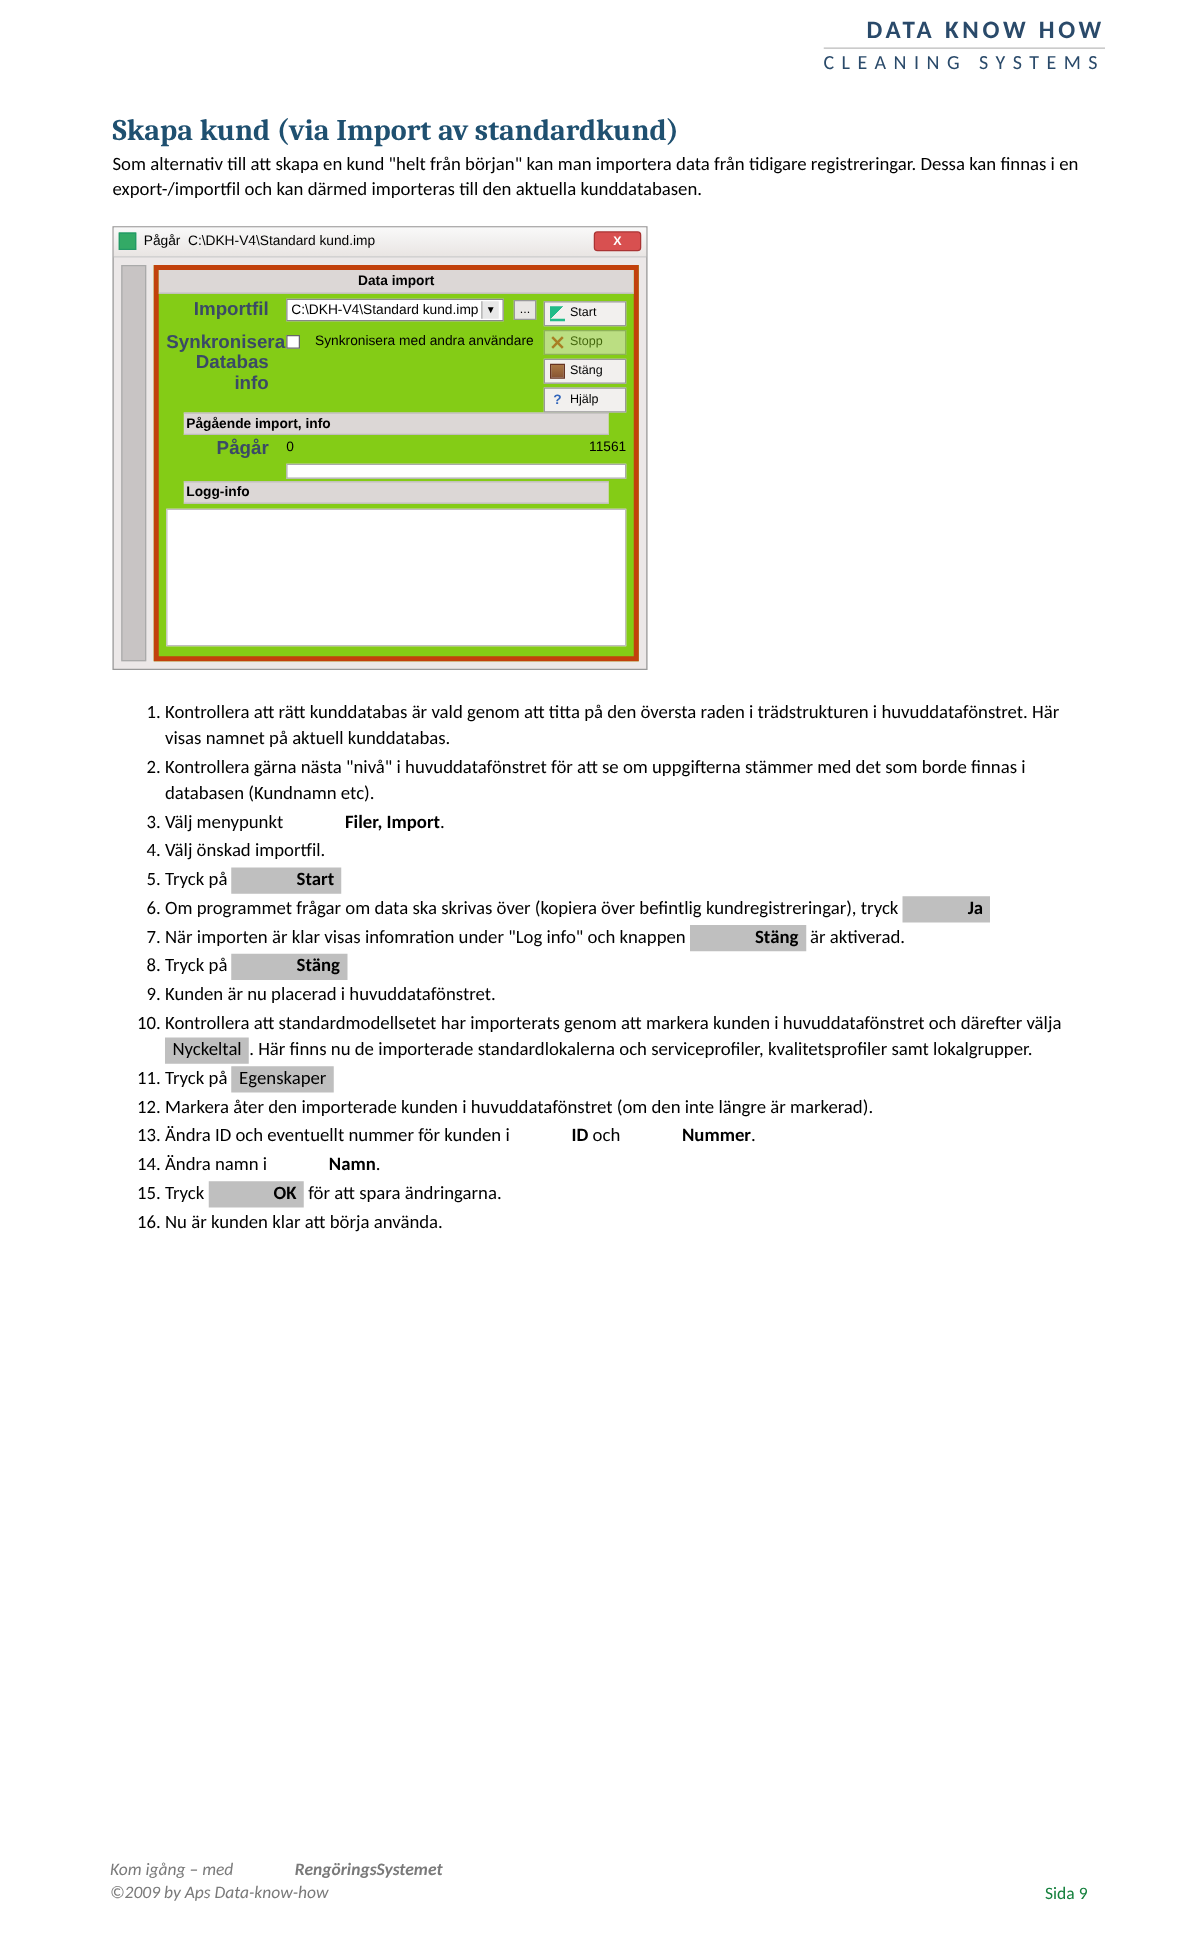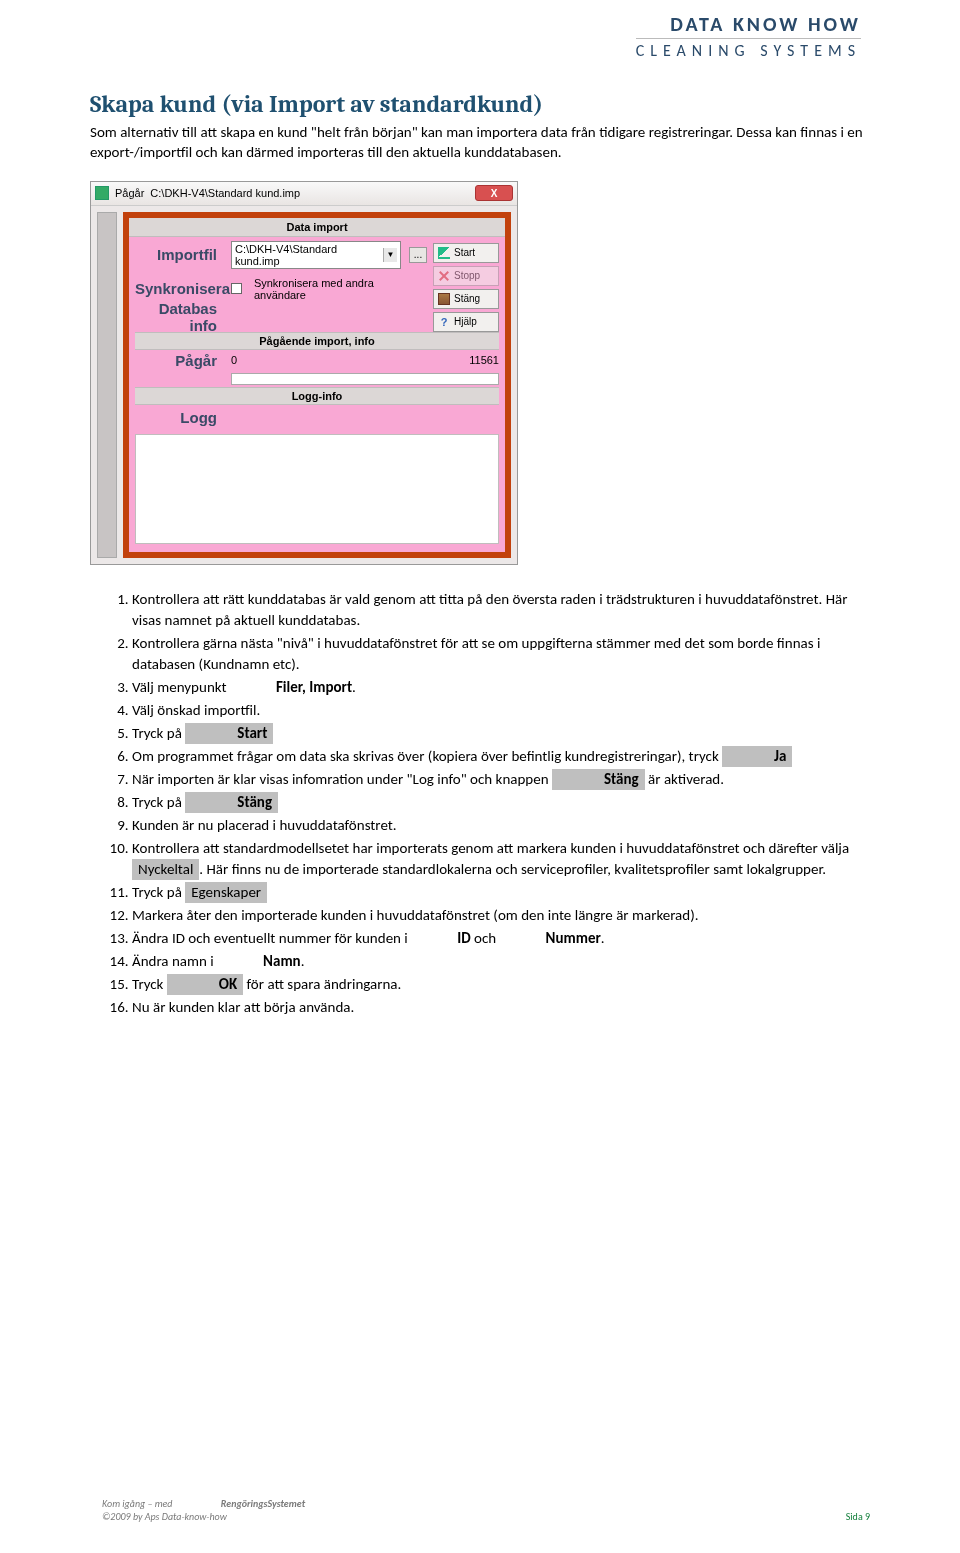--- a/index.html
+++ b/index.html
@@ -9,21 +9,21 @@
     font-family: Calibri, Arial, sans-serif;
     font-size: 15px;
     color: #000;
     background: #fff;
     position: relative;
     padding: 20px 90px 60px 90px;
   }
   .brand {
     position: absolute;
     top: 12px;
-    right: 99px;
+    right: 76px;
     text-align: right;
   }
   .brand-top {
     font-size: 20px;
     font-weight: bold;
     letter-spacing: 3px;
     color: #2a4a6a;
   }
   .brand-sub {
     font-size: 16px;
@@ -83,22 +83,22 @@
     padding: 6px;
     gap: 6px;
   }
   .side-tab {
     width: 20px;
     background: #c8c4c4;
     border: 1px solid #aaa;
   }
   .dialog-inner {
     flex:1;
-    background: #f9a8d4;
-    border: 6px solid #c2410c;
+    background: #84cc16;
+    border: 4px solid #c2410c;
   }
   .dialog-header {
     background: #dcd7d6;
     border-bottom: 1px solid #c0bdbd;
     padding: 3px 6px;
     text-align: center;
     font-weight: bold;
   }
   .dialog-row {
     display: flex;
@@ -177,51 +177,51 @@
     margin: 4px 6px 8px 6px;
     height: 110px;
     background:#fff;
     border:1px solid #c0bdbd;
   }
   .sub-header {
     background: #dcd7d6;
     border:1px solid #c0bdbd;
     border-left:none; border-right:none;
     padding:2px;
-    text-align:center;
+    text-align:left;
     font-weight:bold;
-    margin: 0 6px;
+    margin: 0 20px;
   }
   .checkbox {
     width:11px; height:11px; border:1px solid #666; background:#fff; display:inline-block; margin-right:4px;
   }
   ol.steps {
     list-style: decimal;
     padding-left: 42px;
     line-height: 1.4;
   }
   ol.steps li { margin-bottom: 2px; }
   .btn-label {
     background: #bfbfbf;
     padding: 0 6px;
     border-radius: 0;
     display: inline-block;
   }
   .bold { font-weight: bold; margin-left: 46px; }
   .footer {
     position: absolute;
     bottom: 30px;
-    left: 102px;
+    left: 88px;
     right: 90px;
     display: flex;
     justify-content: space-between;
     align-items: flex-end;
     font-style: italic;
     color: #7a7a7a;
-    font-size: 10px;
+    font-size: 14px;
   }
   .footer-left { line-height: 1.3; }
   .footer-right { font-style: normal; color: #15803d; text-align: center; }
   .mid-value { font-size:11px; }
 </style>
 </head>
 <body>
 
 <div class="brand">
   <div class="brand-top">DATA KNOW HOW</div>
@@ -290,23 +290,20 @@
         <span class="mid-value">0</span>
         <div style="flex:1;"></div>
         <span class="mid-value">11561</span>
       </div>
       <div class="progress-row">
         <div class="dialog-label"></div>
         <div class="progress-bar"></div>
       </div>
 
       <div class="sub-header">Logg-info</div>
-      <div class="dialog-row" style="align-items:flex-start;">
-        <div class="dialog-label dialog-label-r">Logg</div>
-      </div>
       <div class="logg-area"></div>
     </div>
   </div>
 </div>
 
 <ol class="steps">
   <li>Kontrollera att rätt kunddatabas är vald genom att titta på den översta raden i trädstrukturen i huvuddatafönstret. Här visas namnet på aktuell kunddatabas.</li>
   <li>Kontrollera gärna nästa "nivå" i huvuddatafönstret för att se om uppgifterna stämmer med det som borde finnas i databasen (Kundnamn etc).</li>
   <li><span>Välj menypunkt </span><span class="bold">Filer, Import</span><span>.</span></li>
   <li>Välj önskad importfil.</li>

